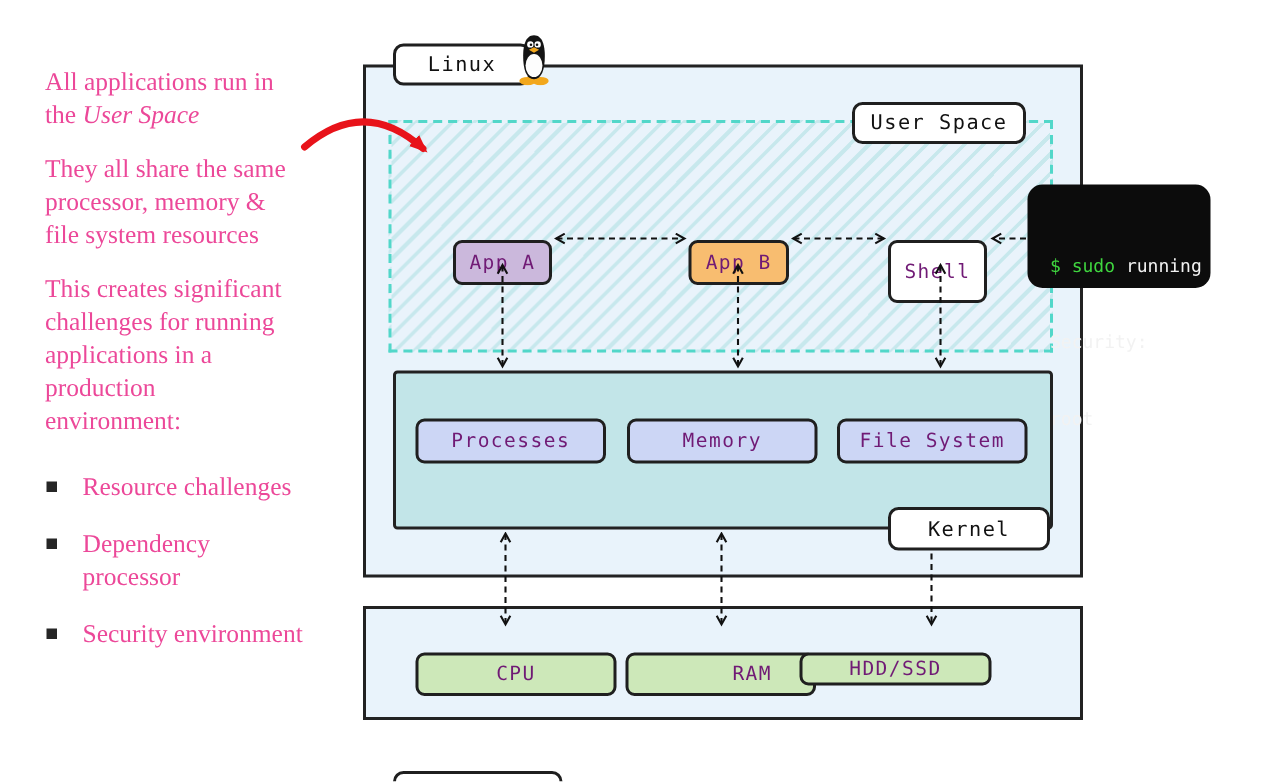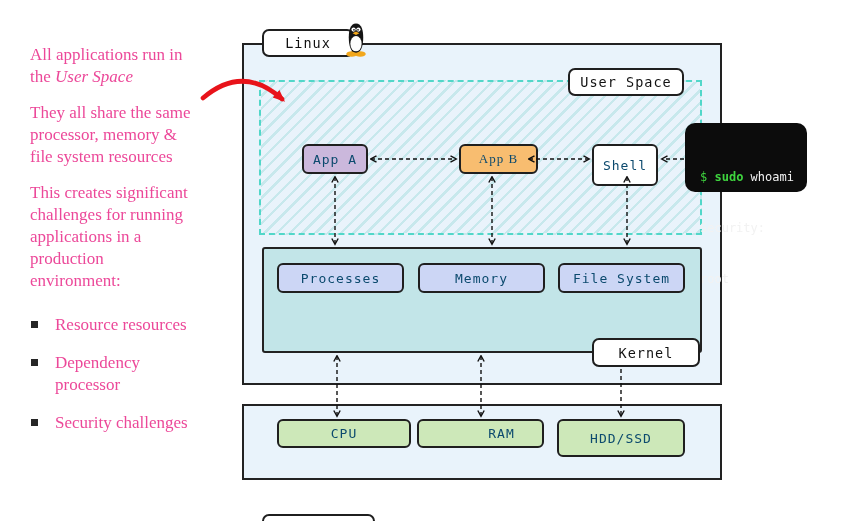--- a/index.html
+++ b/index.html
@@ -31,40 +31,40 @@
   .label-box{background:#fff;border:2px solid #1f1f1f;border-radius:7px;z-index:6;
              display:flex;align-items:center;justify-content:center;
              font-size:13.5px;letter-spacing:1px;color:#111;}
   .linux-label{left:262px;top:29px;width:92px;height:28px;}
   .us-label{left:568px;top:68px;width:116px;height:28px;}
   .kernel-label{left:592px;top:338px;width:108px;height:29px;}
   .hw-label{left:262px;top:466px;width:113px;height:29px;margin-top:48px;}
 
   .comp-box{border:2px solid #1f1f1f;border-radius:6px;z-index:3;
             display:flex;align-items:center;justify-content:center;
-            font-size:13px;letter-spacing:1px;color:#0c4a6e;}
+            font-size:13px;letter-spacing:1px;color:#701a75;margin-top:16px;}
   .app-a{left:302px;top:144px;width:66px;height:30px;background:#cbb8dc;}
-  .app-b{left:459px;top:144px;width:79px;height:30px;background:#f8bd70;font-family:Liberation Serif, serif;}
+  .app-b{left:459px;top:144px;width:67px;height:30px;background:#f8bd70;}
   .shell{left:592px;top:144px;width:66px;height:42px;background:#ffffff;}
 
   .kernel-box{left:262px;top:247px;width:440px;height:106px;background:#c2e5e8;
               border:2px solid #222;border-radius:3px;z-index:2;}
   .proc{left:277px;top:263px;width:127px;height:30px;background:#ccd6f5;}
   .mem {left:418px;top:263px;width:127px;height:30px;background:#ccd6f5;}
   .fs  {left:558px;top:263px;width:127px;height:30px;background:#ccd6f5;}
 
   .cpu{left:277px;top:419px;width:134px;height:29px;background:#cde8b9;text-align:center;}
   .ram{left:417px;top:419px;width:127px;height:29px;background:#cde8b9;padding-left:42px;}
-  .hdd{left:557px;top:419px;width:128px;height:38px;background:#cde8b9;}
+  .hdd{left:533px;top:419px;width:128px;height:22px;background:#cde8b9;}
 
   .terminal{left:685px;top:123px;width:122px;height:69px;background:#0c0c0c;
             border-radius:10px;z-index:6;color:#f2f2f2;font-size:12px;line-height:17px;
             padding:12px 0 0 15px;white-space:pre;}
   .terminal .grn{color:#3fd53f;}
-  .terminal .b{font-weight:bold;}
+  .terminal .b{font-weight:normal;}
 
   .penguin{left:343px;top:23px;width:26px;height:34px;z-index:6;}
 
   svg.overlay{position:absolute;left:0;top:0;z-index:5;pointer-events:none;}
 </style>
 </head>
 <body>
 
 <div id="canvas">
 
@@ -75,30 +75,30 @@
 processor, memory &amp;
 file system resources</p>
     <p>This creates significant
 challenges for running
 applications in a
 production
 environment:</p>
     <div class="bullet-list">
       <div class="bullet-item">
         <span class="bullet-sq"></span>
-        <span class="bullet-text">Resource resources</span>
+        <span class="bullet-text">Resource challenges</span>
       </div>
       <div class="bullet-item">
         <span class="bullet-sq"></span>
         <span class="bullet-text">Dependency
 processor</span>
       </div>
       <div class="bullet-item">
         <span class="bullet-sq"></span>
-        <span class="bullet-text">Security challenges</span>
+        <span class="bullet-text">Security environment</span>
       </div>
     </div>
   </div>
 
   <div class="abs big-box linux-box"></div>
   <div class="abs big-box hardware-box"></div>
   <div class="abs hatch"></div>
   <div class="abs kernel-box"></div>
 
   <div class="abs label-box mono linux-label">Linux</div>
@@ -124,21 +124,21 @@
 
   <div class="abs comp-box mono proc">Processes</div>
   <div class="abs comp-box mono mem">Memory</div>
   <div class="abs comp-box mono fs">File System</div>
 
   <div class="abs comp-box mono cpu">CPU</div>
   <div class="abs comp-box mono ram">RAM</div>
   <div class="abs comp-box mono hdd">HDD/SSD</div>
 
   <div class="abs terminal mono">
-    <div><span class="grn">$ </span><span class="grn b">sudo</span><span> whoami</span></div>
+    <div><span class="grn">$ </span><span class="grn b">sudo</span><span> running</span></div>
     <div>Security:</div>
     <div>root</div>
   </div>
 
   <svg class="overlay" width="851" height="521">
     <defs>
       <marker id="mE" markerWidth="10" markerHeight="10" refX="6.5" refY="4" orient="auto" markerUnits="userSpaceOnUse">
         <path d="M1,0.8 L6.8,4 L1,7.2" fill="none" stroke="#111" stroke-width="1.4"></path>
       </marker>
       <marker id="mS" markerWidth="10" markerHeight="10" refX="1.5" refY="4" orient="auto" markerUnits="userSpaceOnUse">

